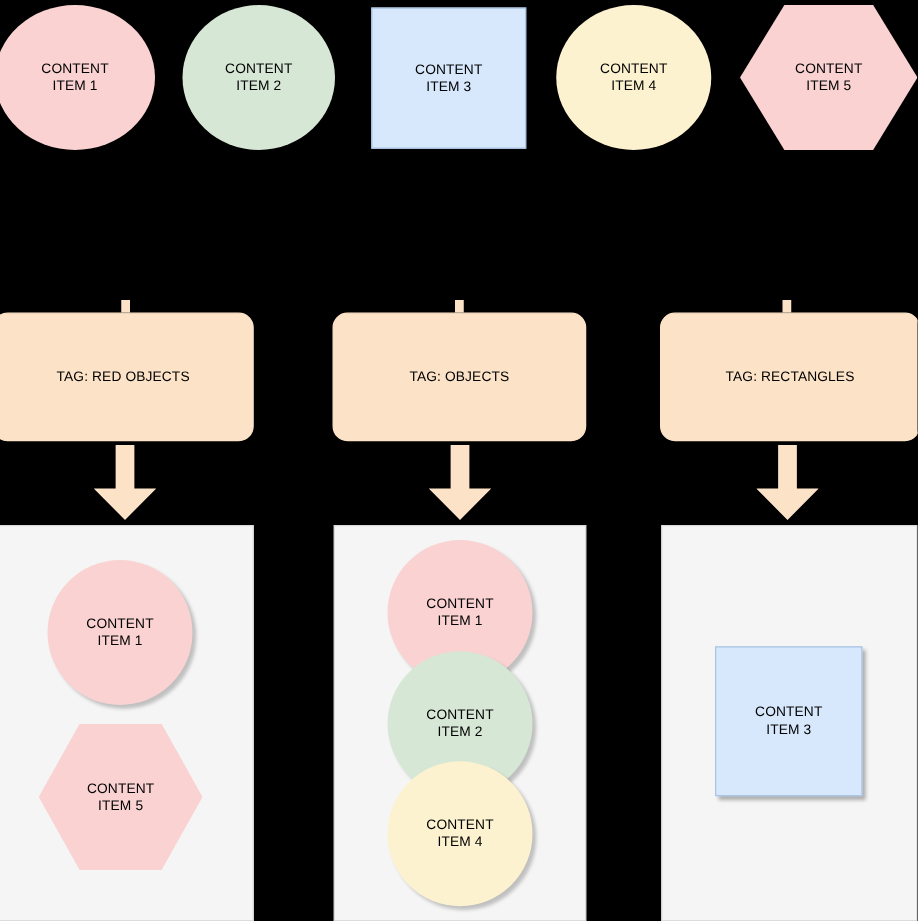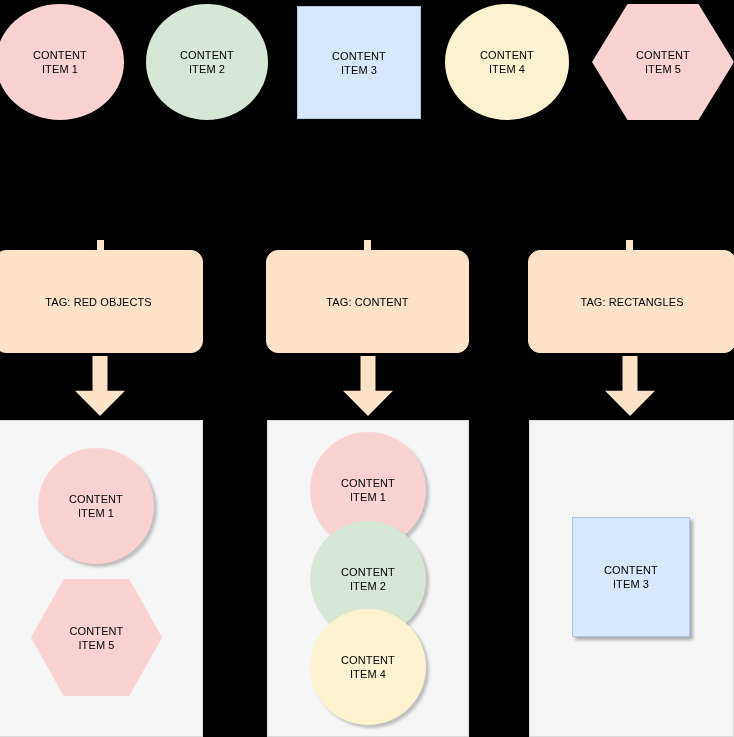--- a/index.html
+++ b/index.html
@@ -120,21 +120,21 @@
 ITEM 5</div>
   </div>
 
   <div class="tag-stub" style="left:97px; top:240px;"></div>
   <div class="tag" style="left:-6px; top:250px; width:209px; height:103px;">
     <div class="lbl">TAG: RED OBJECTS</div>
   </div>
 
   <div class="tag-stub" style="left:364px; top:240px;"></div>
   <div class="tag" style="left:266px; top:250px; width:203px; height:103px;">
-    <div class="lbl">TAG: CONTENT</div>
+    <div class="lbl">TAG: OBJECTS</div>
   </div>
 
   <div class="tag-stub" style="left:626px; top:240px;"></div>
   <div class="tag" style="left:528px; top:250px; width:208px; height:103px;">
     <div class="lbl">TAG: RECTANGLES</div>
   </div>
 
   <div class="arrow" style="left:75px; top:356px; width:50px; height:60px;"></div>
   <div class="arrow" style="left:343px; top:356px; width:50px; height:60px;"></div>
   <div class="arrow" style="left:605px; top:356px; width:50px; height:60px;"></div>

